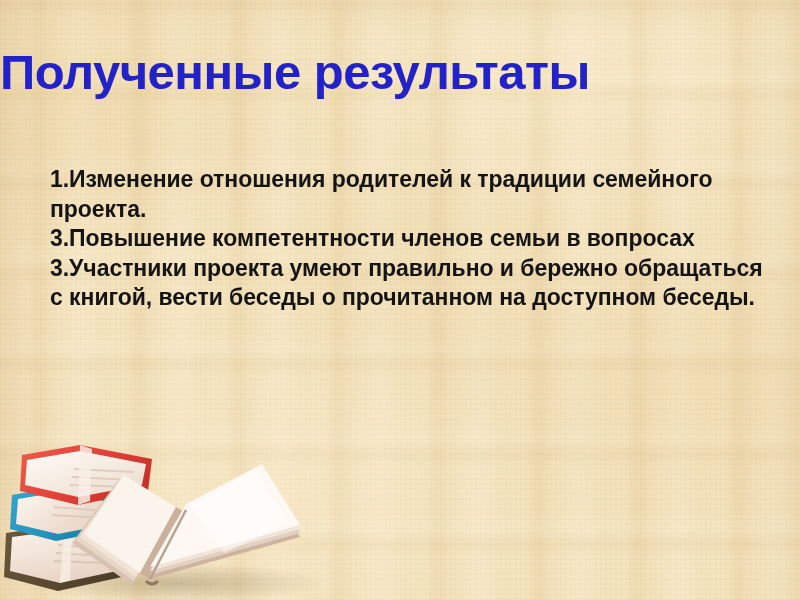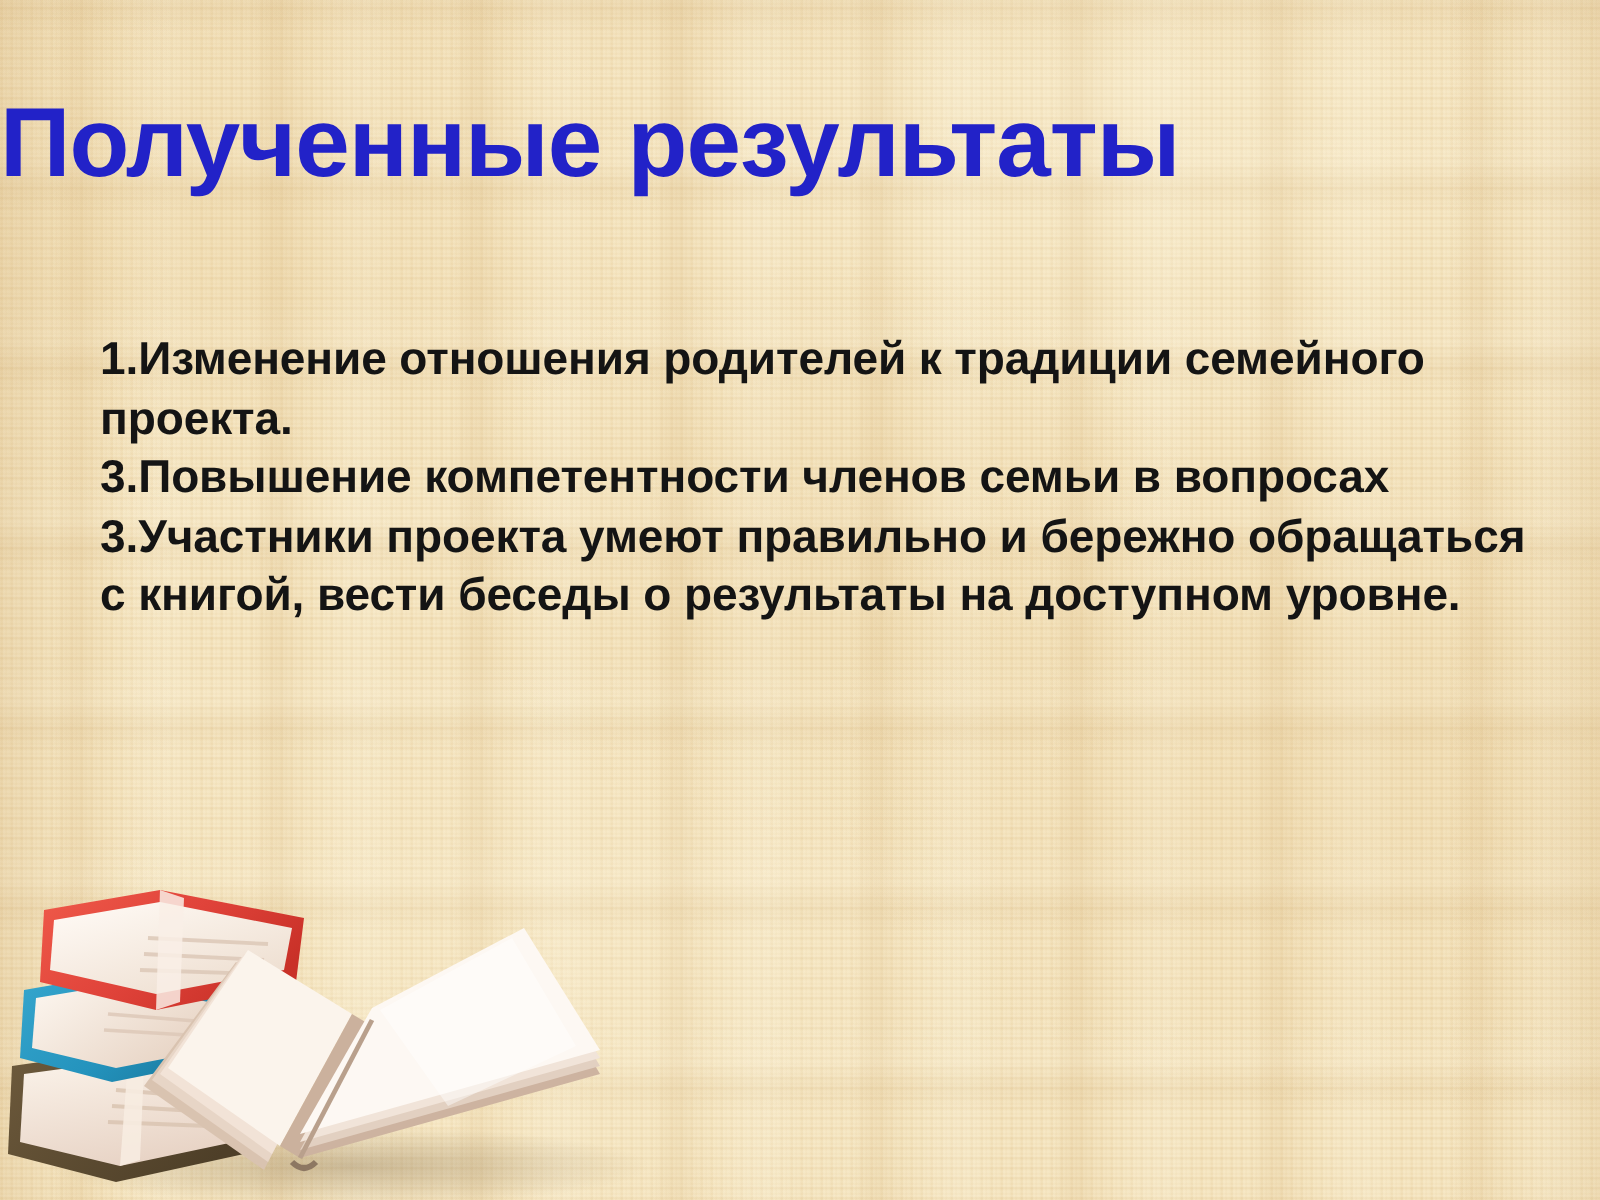--- a/index.html
+++ b/index.html
@@ -145,21 +145,21 @@
   <div class="tex tex-blotch"></div>
   <div class="tex tex-vig"></div>
 
   <div id="title">Полученные результаты</div>
 
   <div id="body-text">
     <div class="line">1.Изменение отношения родителей к традиции семейного</div>
     <div class="line">проекта.</div>
     <div class="line">3.Повышение компетентности членов семьи в вопросах</div>
     <div class="line">3.Участники проекта умеют правильно и бережно обращаться</div>
-    <div class="line">с книгой, вести беседы о результаты на доступном уровне.</div>
+    <div class="line">с книгой, вести беседы о прочитанном на доступном беседы.</div>
   </div>
 
   <div id="books">
     <svg width="340" height="175" viewBox="0 0 340 175" xmlns="http://www.w3.org/2000/svg">
       <defs>
         <linearGradient id="pg1" x1="0" y1="0" x2="0.4" y2="1">
           <stop offset="0" stop-color="#fbf3ea"></stop>
           <stop offset="1" stop-color="#e8d4c6"></stop>
         </linearGradient>
         <linearGradient id="pg2" x1="0" y1="0" x2="1" y2="0.6">

